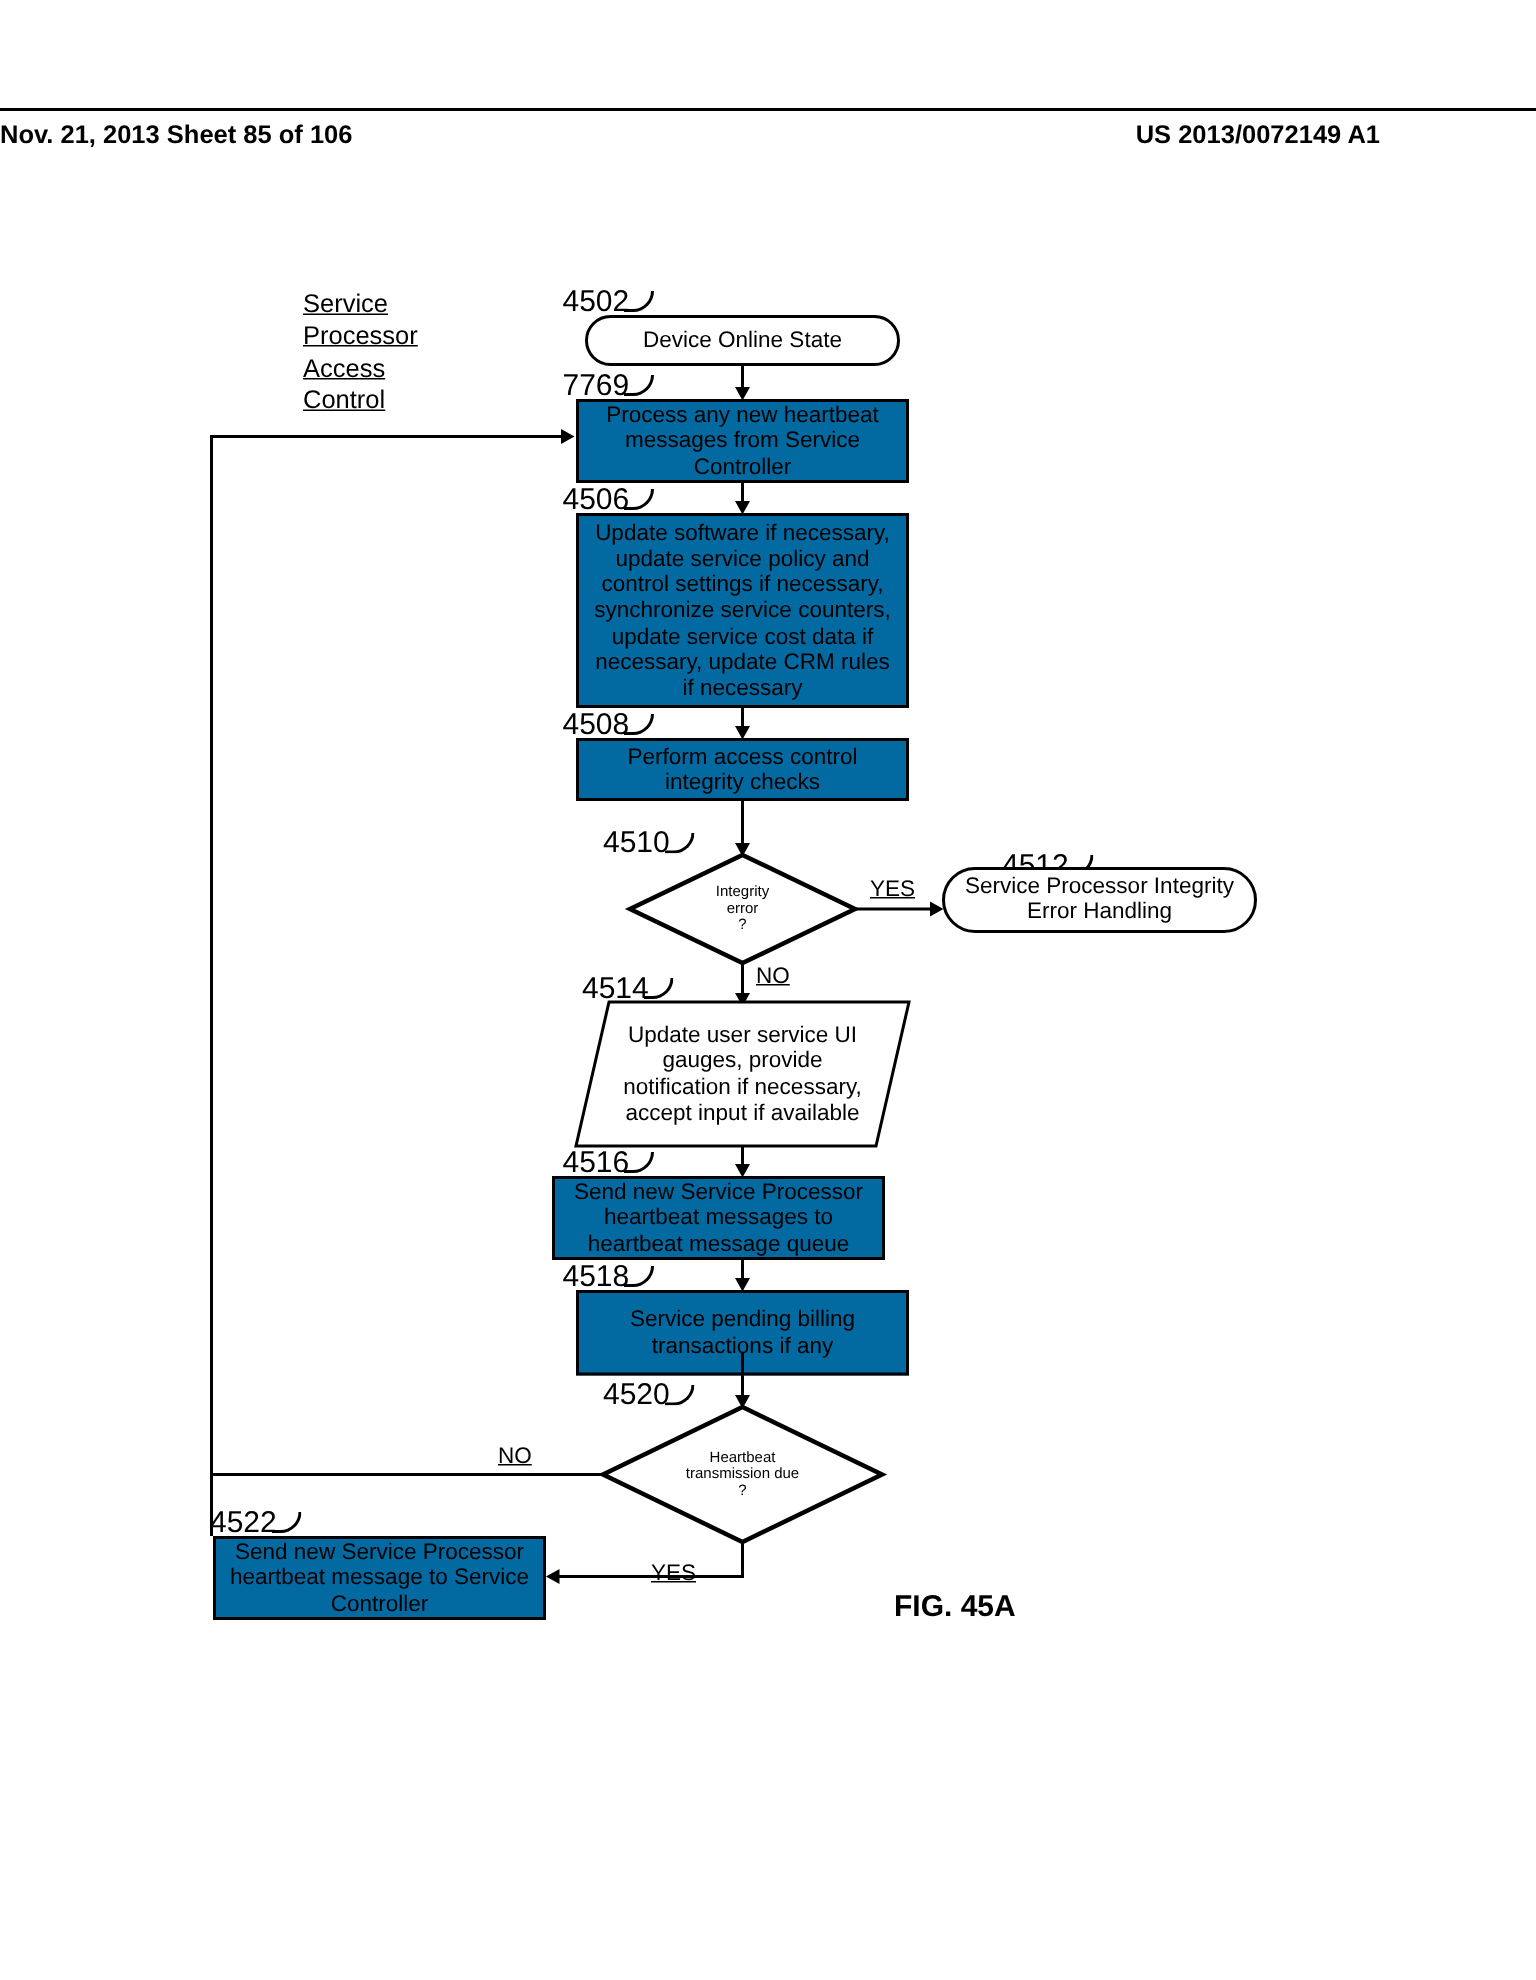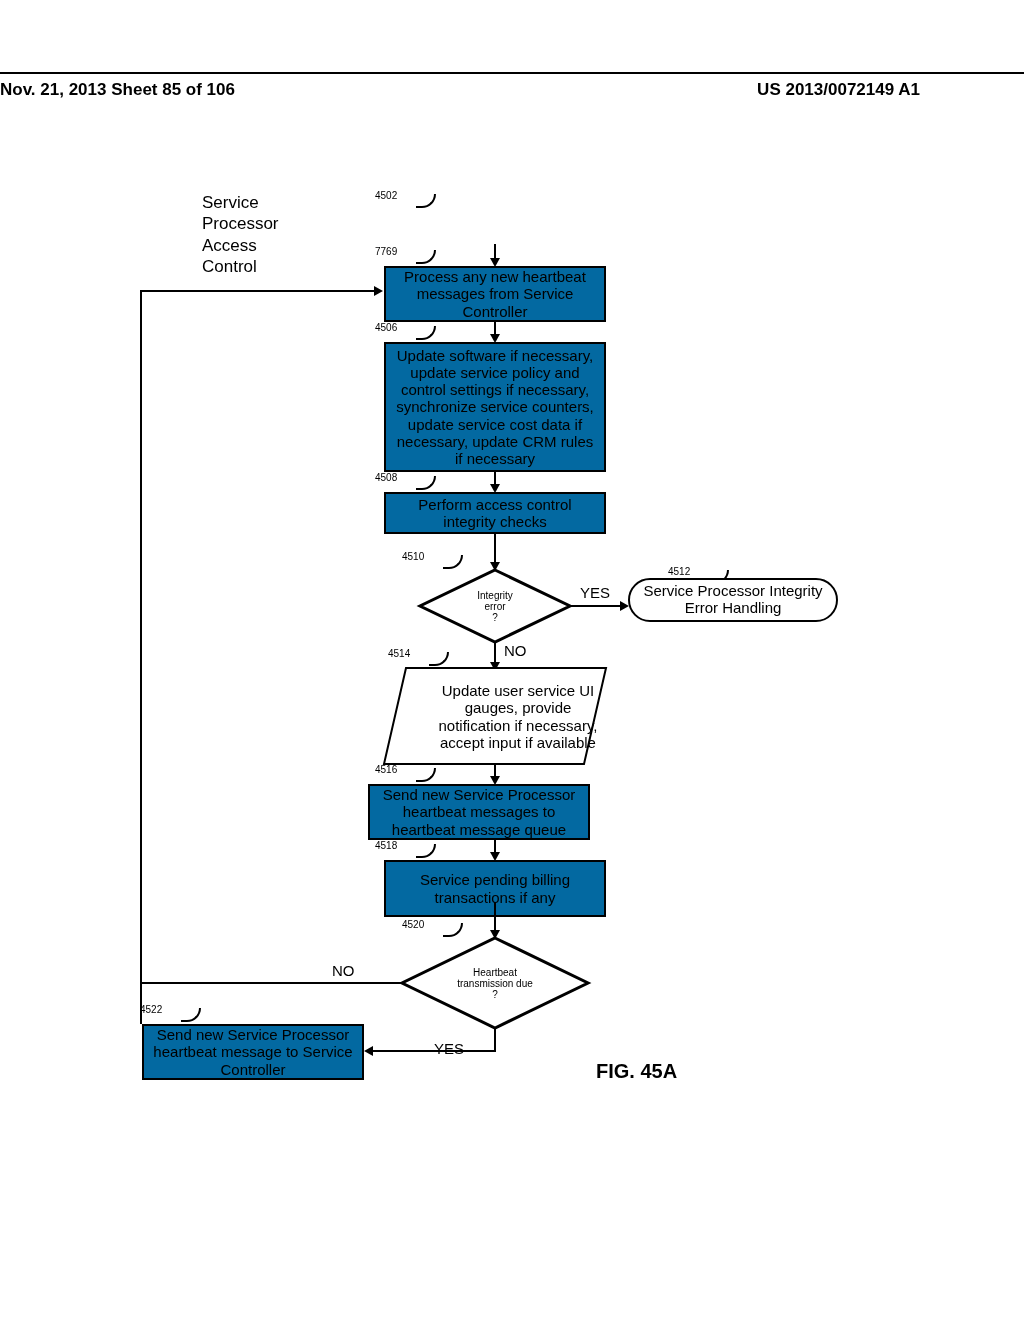--- a/index.html
+++ b/index.html
@@ -85,23 +85,24 @@
     position: absolute;
     left: 50%; top: 50%;
     transform: translate(-50%, -50%);
     text-align: center;
     font-size: 15px;
     line-height: 1.15;
     width: 170px;
   }
   .label {
     font-size: 15px;
+    text-decoration: underline;
   }
   .num {
-    font-size: 10px;
+    font-size: 20px;
   }
   .title {
     font-size: 17px;
     line-height: 1.25;
   }
   .fig-label {
     position: absolute;
     font-weight: bold;
     font-size: 20px;
   }
@@ -156,20 +157,23 @@
 
 <div class="diagram">
 
   <div class="label title" style="top:22px; left:62px; white-space:pre;">Service
 Processor
 Access
 Control</div>
 
   <div class="num" style="top:20px; left:235px;">4502</div>
   <div class="hook" style="top:24px; left:276px;"></div>
+  <div class="terminator" style="top:40px; left:250px; width:210px; height:34px;">
+    <span>Device Online State</span>
+  </div>
 
   <div class="vline" style="top:74px; left:354px; height:16px;"></div>
   <div class="arrow-down" style="top:88px; left:350px;"></div>
 
   <div class="num" style="top:76px; left:235px;">7769</div>
   <div class="hook" style="top:80px; left:276px;"></div>
   <div class="node" style="top:96px; left:244px; width:222px; height:56px;">
     <span>Process any new heartbeat messages from Service Controller</span>
   </div>
 
@@ -218,21 +222,21 @@
   <div class="label" style="top:472px; left:364px;">NO</div>
   <div class="vline" style="top:472px; left:354px; height:22px;"></div>
   <div class="arrow-down" style="top:492px; left:350px;"></div>
 
   <div class="num" style="top:478px; left:248px;">4514</div>
   <div class="hook" style="top:482px; left:289px;"></div>
   <div class="parallelogram" style="top:498px; left:244px;">
     <svg width="222" height="96">
       <polygon points="22,0 222,0 200,96 0,96" fill="#fff" stroke="#000" stroke-width="2"></polygon>
     </svg>
-    <div class="ptext" style="left:111px; top:48px;margin-left:23px;">Update user service UI gauges, provide notification if necessary, accept input if available</div>
+    <div class="ptext" style="left:111px; top:48px;">Update user service UI gauges, provide notification if necessary, accept input if available</div>
   </div>
 
   <div class="vline" style="top:594px; left:354px; height:14px;"></div>
   <div class="arrow-down" style="top:606px; left:350px;"></div>
 
   <div class="num" style="top:594px; left:235px;">4516</div>
   <div class="hook" style="top:598px; left:276px;"></div>
   <div class="node" style="top:614px; left:228px; width:222px; height:56px;">
     <span>Send new Service Processor heartbeat messages to heartbeat message queue</span>
   </div>

